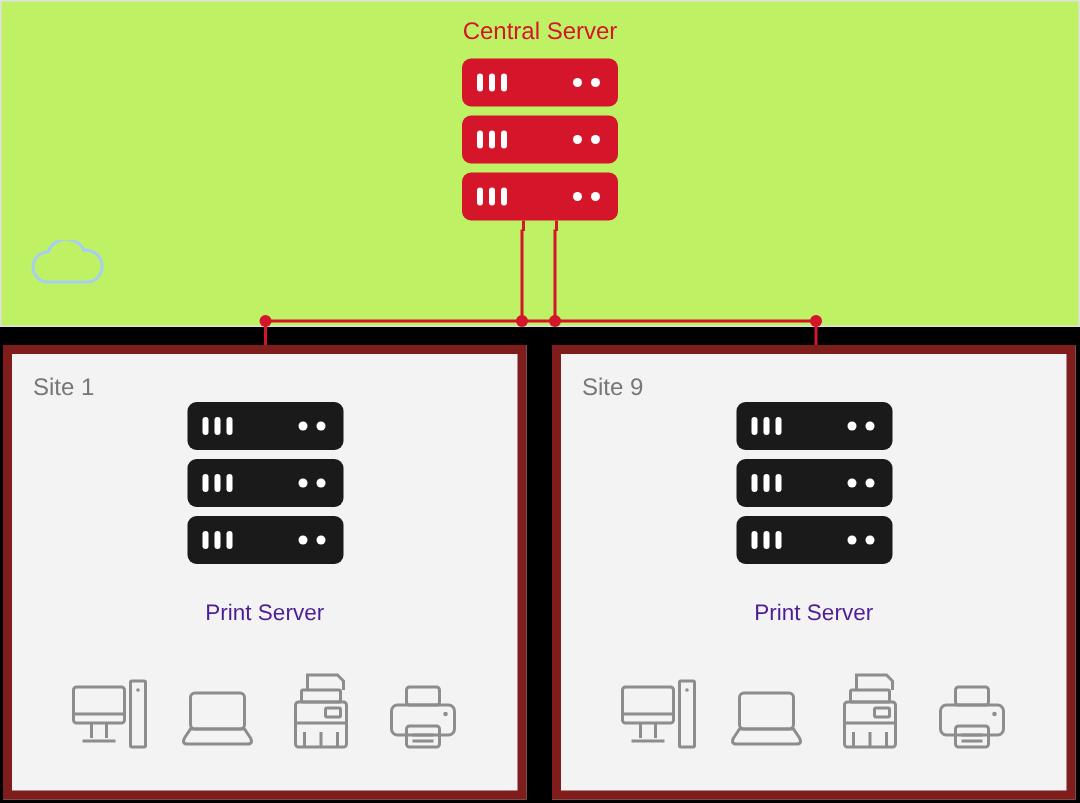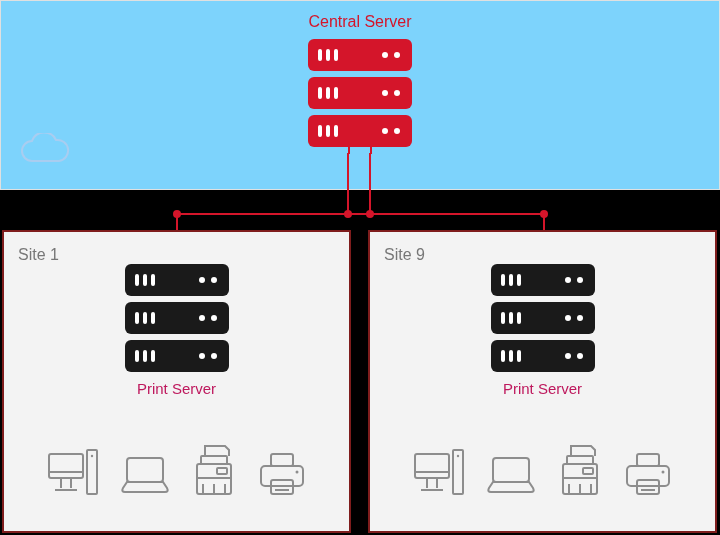--- a/index.html
+++ b/index.html
@@ -7,22 +7,22 @@
     font-family: -apple-system, BlinkMacSystemFont, "Segoe UI", Arial, sans-serif;
     background: #000;
     width: 720px;
     height: 535px;
     position: relative;
     overflow: hidden;
   }
   .cloud-panel {
     position: absolute;
     left: 0; right: 0; top: 0;
-    height: 190px;
-    background: #7dd3fc;
+    height: 218px;
+    background: #bef264;
     border: 1px solid #e0e0e0;
   }
   .central-title {
     position: absolute;
     left: 50%;
     transform: translateX(-50%);
     top: 12px;
     color: #d4152a;
     font-size: 16px;
     font-weight: 400;
@@ -37,43 +37,43 @@
     left: 50%;
     transform: translateX(-50%);
     top: 38px;
   }
   .site-panel {
     position: absolute;
     top: 230px;
     width: 349px;
     height: 303px;
     background: #f3f3f3;
-    border: 2px solid #7f1d1d;
+    border: 6px solid #7f1d1d;
   }
   .site1 { left: 2px; }
   .site2 { left: 368px; }
   .site-label {
     position: absolute;
     left: 14px;
     top: 14px;
     color: #777;
     font-size: 16px;
   }
   .print-server {
     position: absolute;
     left: 50%;
     transform: translateX(-50%);
     top: 32px;
   }
   .print-label {
     position: absolute;
     left: 50%;
     transform: translateX(-50%);
-    top: 148px;
-    color: #be185d;
+    top: 164px;
+    color: #4c1d95;
     font-size: 15px;
   }
   .device-row {
     position: absolute;
     left: 50%;
     transform: translateX(-50%);
     top: 212px;
     display: flex;
     gap: 20px;
     align-items: flex-end;

